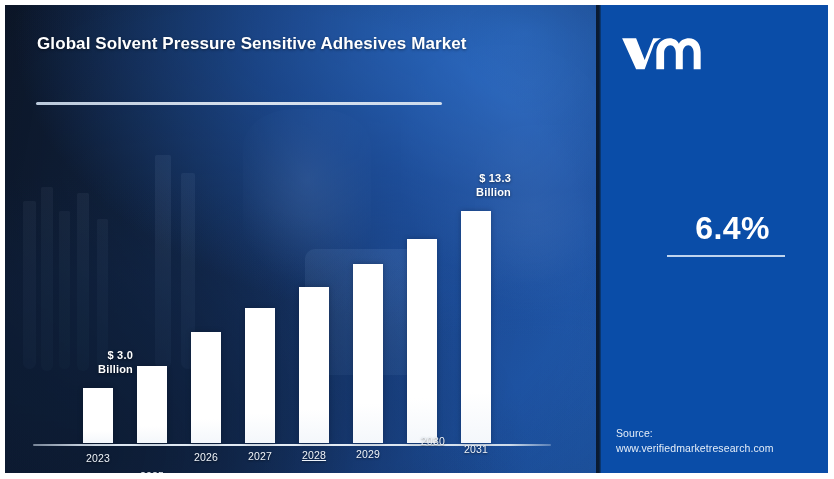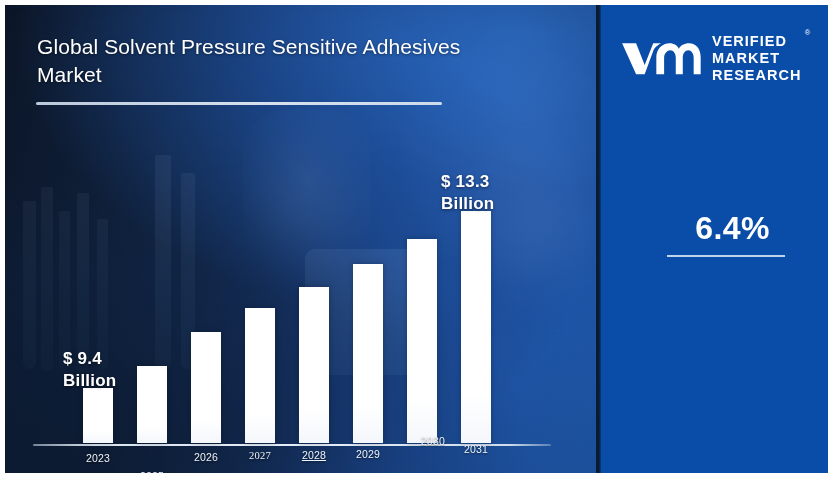--- a/index.html
+++ b/index.html
@@ -42,22 +42,22 @@
       radial-gradient(90% 70% at 12% 96%, rgba(12,26,48,.88) 0%, rgba(14,32,62,.35) 55%, rgba(20,50,104,0) 85%),
       linear-gradient(100deg, rgba(12,22,40,.86) 0%, rgba(16,36,70,.62) 34%, rgba(28,78,162,.40) 64%, rgba(38,106,200,.34) 100%);
   }
   .vignette{
     position:absolute;inset:0;
     background:radial-gradient(115% 105% at 42% 52%, rgba(0,0,0,0) 48%, rgba(6,12,24,.42) 100%);
   }
 
   .title{
     position:absolute;left:32px;top:28px;width:440px;
-    color:#ffffff;font-size:21px;line-height:1.33;
-    font-weight:400;letter-spacing:.1px;
+    color:#ffffff;font-size:17px;line-height:1.33;
+    font-weight:700;letter-spacing:.1px;
     text-shadow:0 1px 3px rgba(0,0,0,.45);
   }
   .title-rule{
     position:absolute;left:31px;top:97px;width:406px;height:2.5px;
     background:linear-gradient(90deg,#c9d8ea 0%,#e8eff7 55%,#dbe6f2 100%);
     border-radius:2px;opacity:.92;
   }
 
   
   .chart{position:absolute;left:0;top:0;width:591px;height:468px;}
@@ -72,22 +72,22 @@
     box-shadow:0 0 5px rgba(5,14,30,.30);
   }
   .tick{
     position:absolute;
     color:#eef3f9;font-size:10.5px;font-weight:400;
     letter-spacing:.2px;width:46px;text-align:center;
     text-shadow:0 1px 2px rgba(0,0,0,.5);
   }
   .value-label{
     position:absolute;
-    color:#ffffff;font-size:17px;font-weight:700;
-    line-height:1.28;letter-spacing:.2px;text-align:left;width:70px;
+    color:#ffffff;font-size:11px;font-weight:700;
+    line-height:1.28;letter-spacing:.2px;text-align:right;width:70px;
     text-shadow:0 1px 3px rgba(0,0,0,.5);
   }
   .value-label .vl-unit{display:block;}
 
   
   .right-panel{
     position:absolute;left:596px;top:0;
     width:227px;height:468px;
     background:#0a4da8;
   }
@@ -168,28 +168,28 @@
         <div class="bar" style="left:186px;height:111px;"></div>
         <div class="bar" style="left:240px;height:135px;"></div>
         <div class="bar" style="left:294px;height:156px;"></div>
         <div class="bar" style="left:348px;height:179px;"></div>
         <div class="bar" style="left:402px;height:204px;"></div>
         <div class="bar" style="left:456px;height:232px;"></div>
 
         <div class="tick" style="left:70px;top:447px;">2023</div>
         <div class="tick" style="left:124px;top:465px;">2025</div>
         <div class="tick" style="left:178px;top:446px;">2026</div>
-        <div class="tick" style="left:232px;top:445px;font-family:Liberation Serif, serif;">2027</div>
+        <div class="tick" style="left:232px;top:445px;">2027</div>
         <div class="tick" style="left:286px;top:444px;text-decoration:underline;">2028</div>
         <div class="tick" style="left:340px;top:443px;text-align:center;">2029</div>
         <div class="tick" style="left:394px;top:430px;text-align:right;">2030</div>
         <div class="tick" style="left:448px;top:438px;">2031</div>
 
         <div class="value-label" style="left:58px;top:343px;">
-          <span>$ 9.4</span>
+          <span>$ 3.0</span>
           <span class="vl-unit">Billion</span>
         </div>
         <div class="value-label" style="left:436px;top:166px;">
           <span>$ 13.3</span>
           <span class="vl-unit">Billion</span>
         </div>
 
       </div>
     </div>
 
@@ -200,27 +200,25 @@
       <div class="logo">
         <svg class="logo-mark" viewBox="0 0 108 50" aria-hidden="true">
           <path d="M4 6 L22 6 L33 34 L44 6 L54 6
                    C54 6 46 10 44 16 L33 46 L22 46 L4 6 Z" fill="#ffffff"></path>
           <path d="M48 46 L48 24 C48 13 56 6 65 6 C71 6 75 9 77 13
                    C79 9 84 6 90 6 C99 6 105 13 105 24 L105 46 L96 46
                    L96 25 C96 19 93 15 89 15 C85 15 82 19 82 25 L82 46
                    L73 46 L73 25 C73 19 70 15 66 15 C62 15 58 19 58 25
                    L58 46 Z" fill="#ffffff"></path>
         </svg>
-        <div class="logo-text">
-          <span>VERIFIED</span><br>
-          <span>MARKET</span><br>
-          <span>RESEARCH</span>
-          <span class="reg">®</span>
-        </div>
       </div>
 
       <div class="cagr-value">6.4%</div>
       <div class="cagr-rule"></div>
 
+      <div class="source">
+        <span>Source:</span>
+        <span>www.verifiedmarketresearch.com</span>
+      </div>
 
     </div>
   </div>
 </div>
 
 </body></html>

